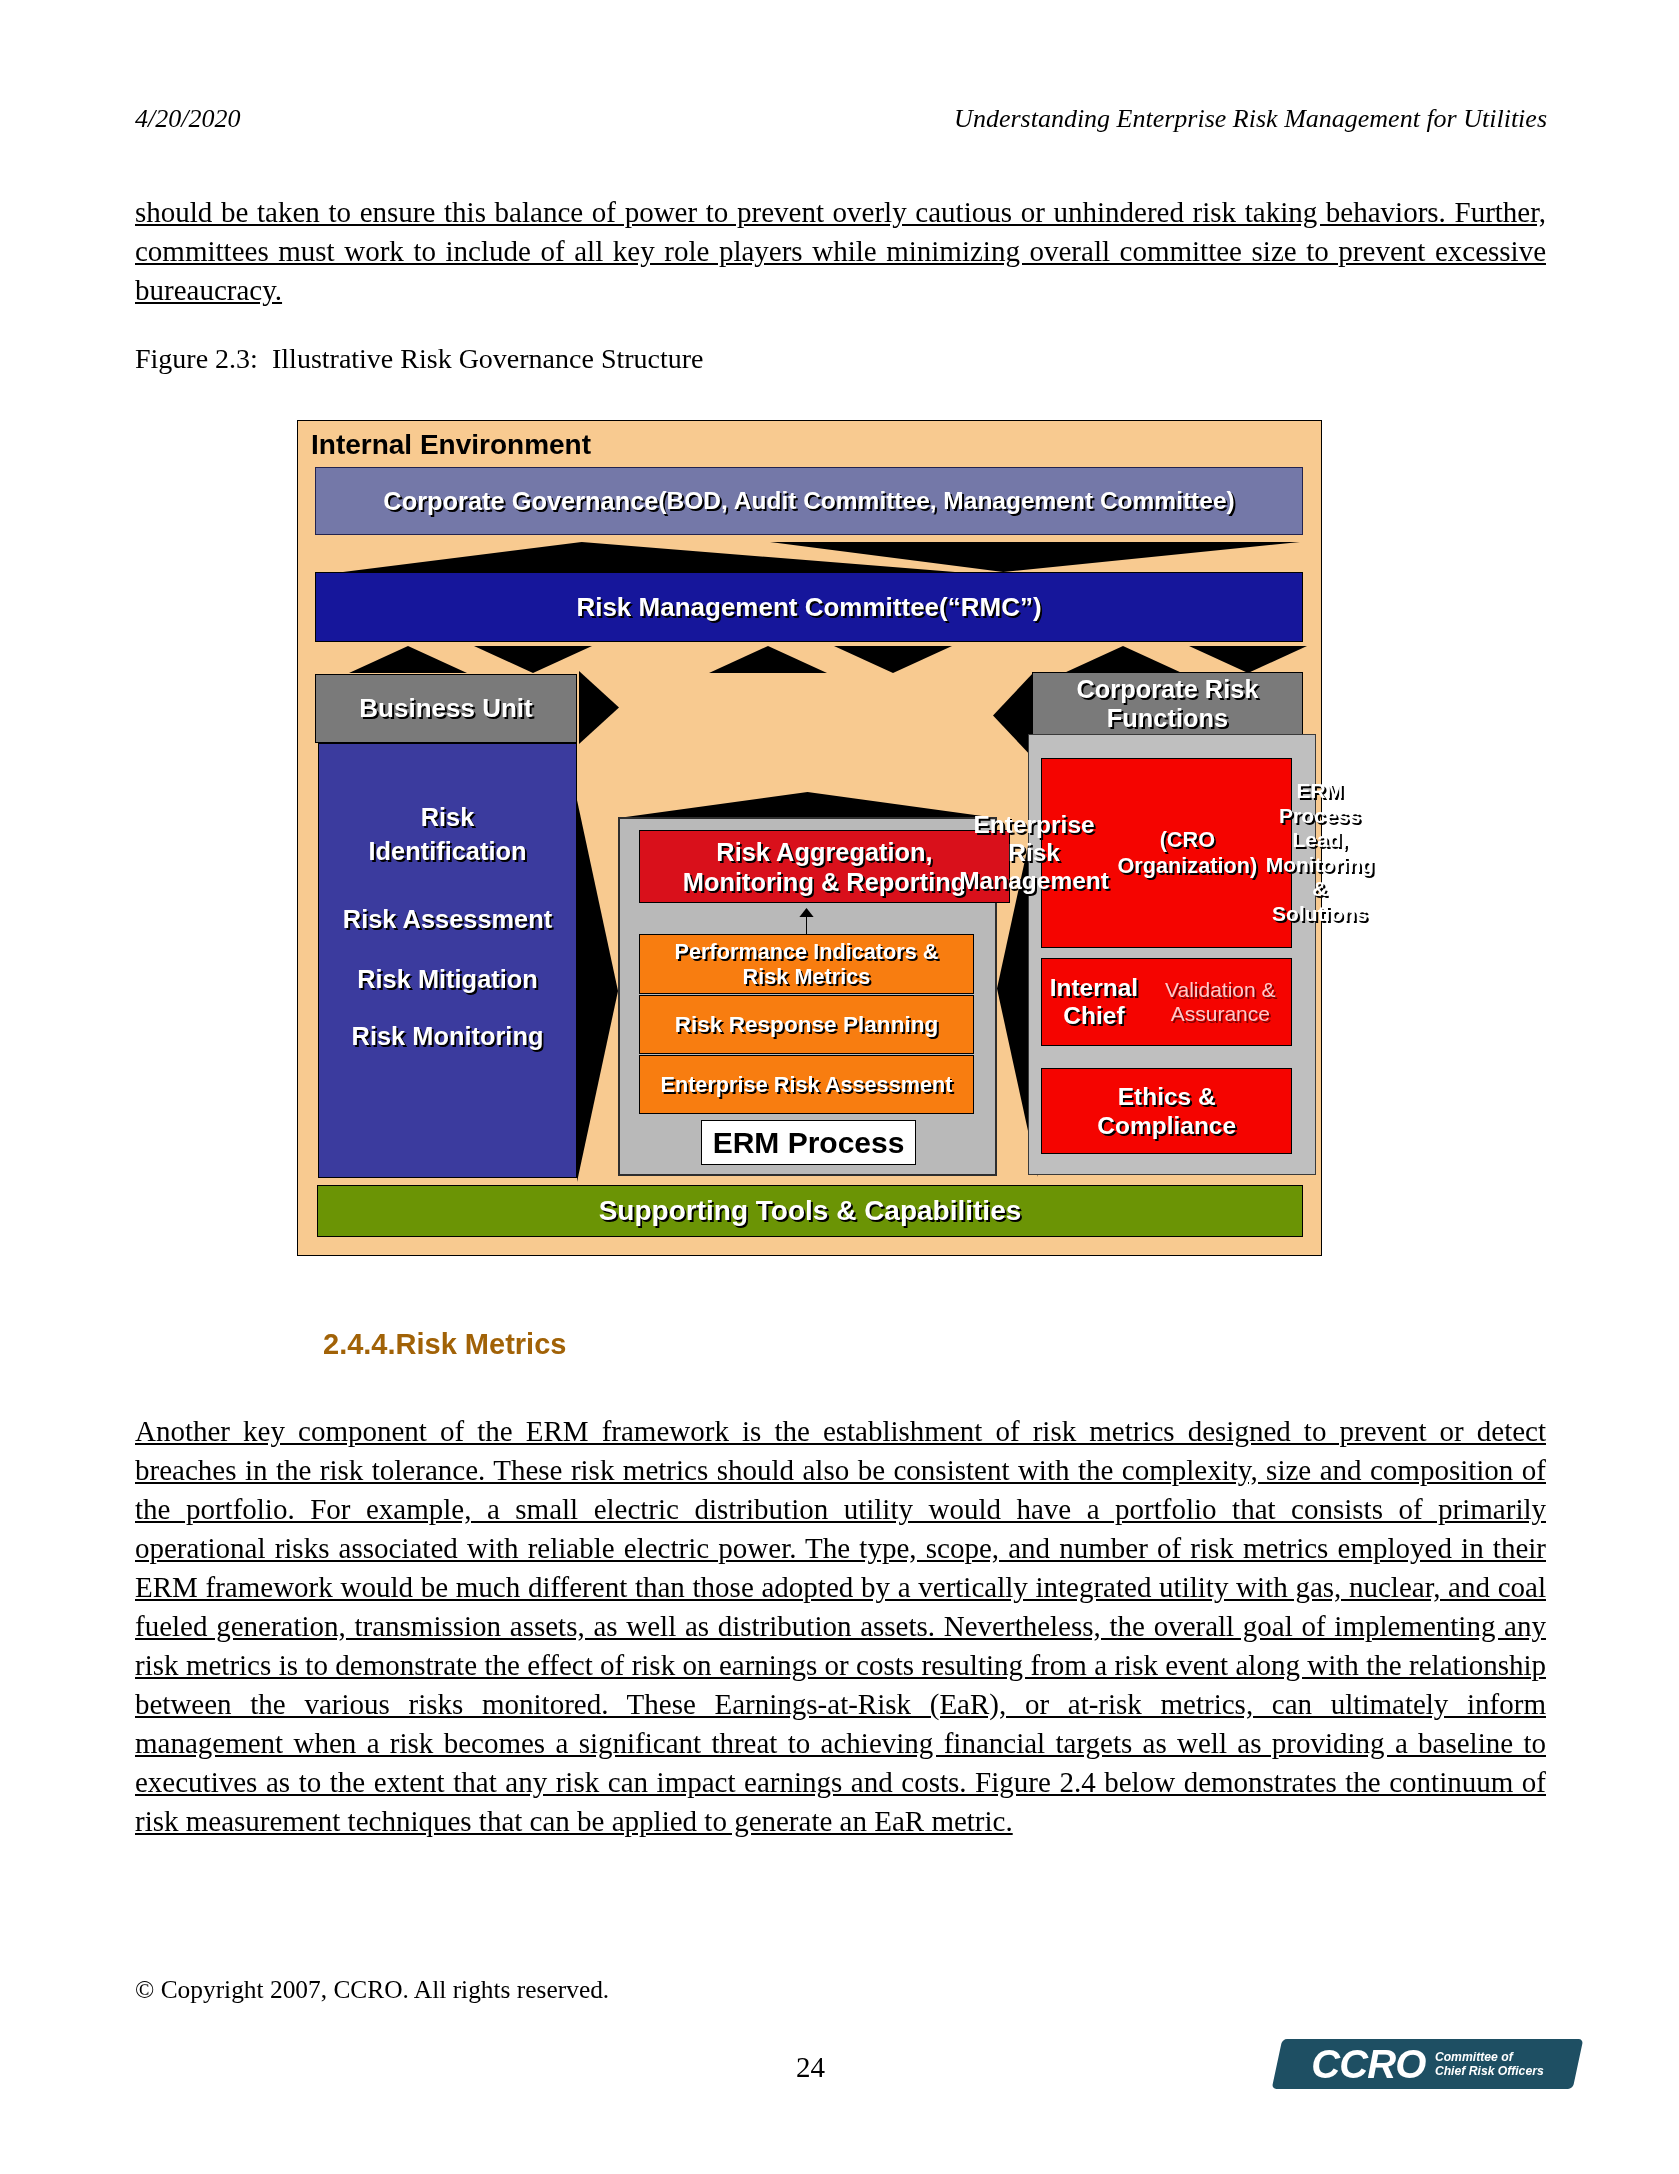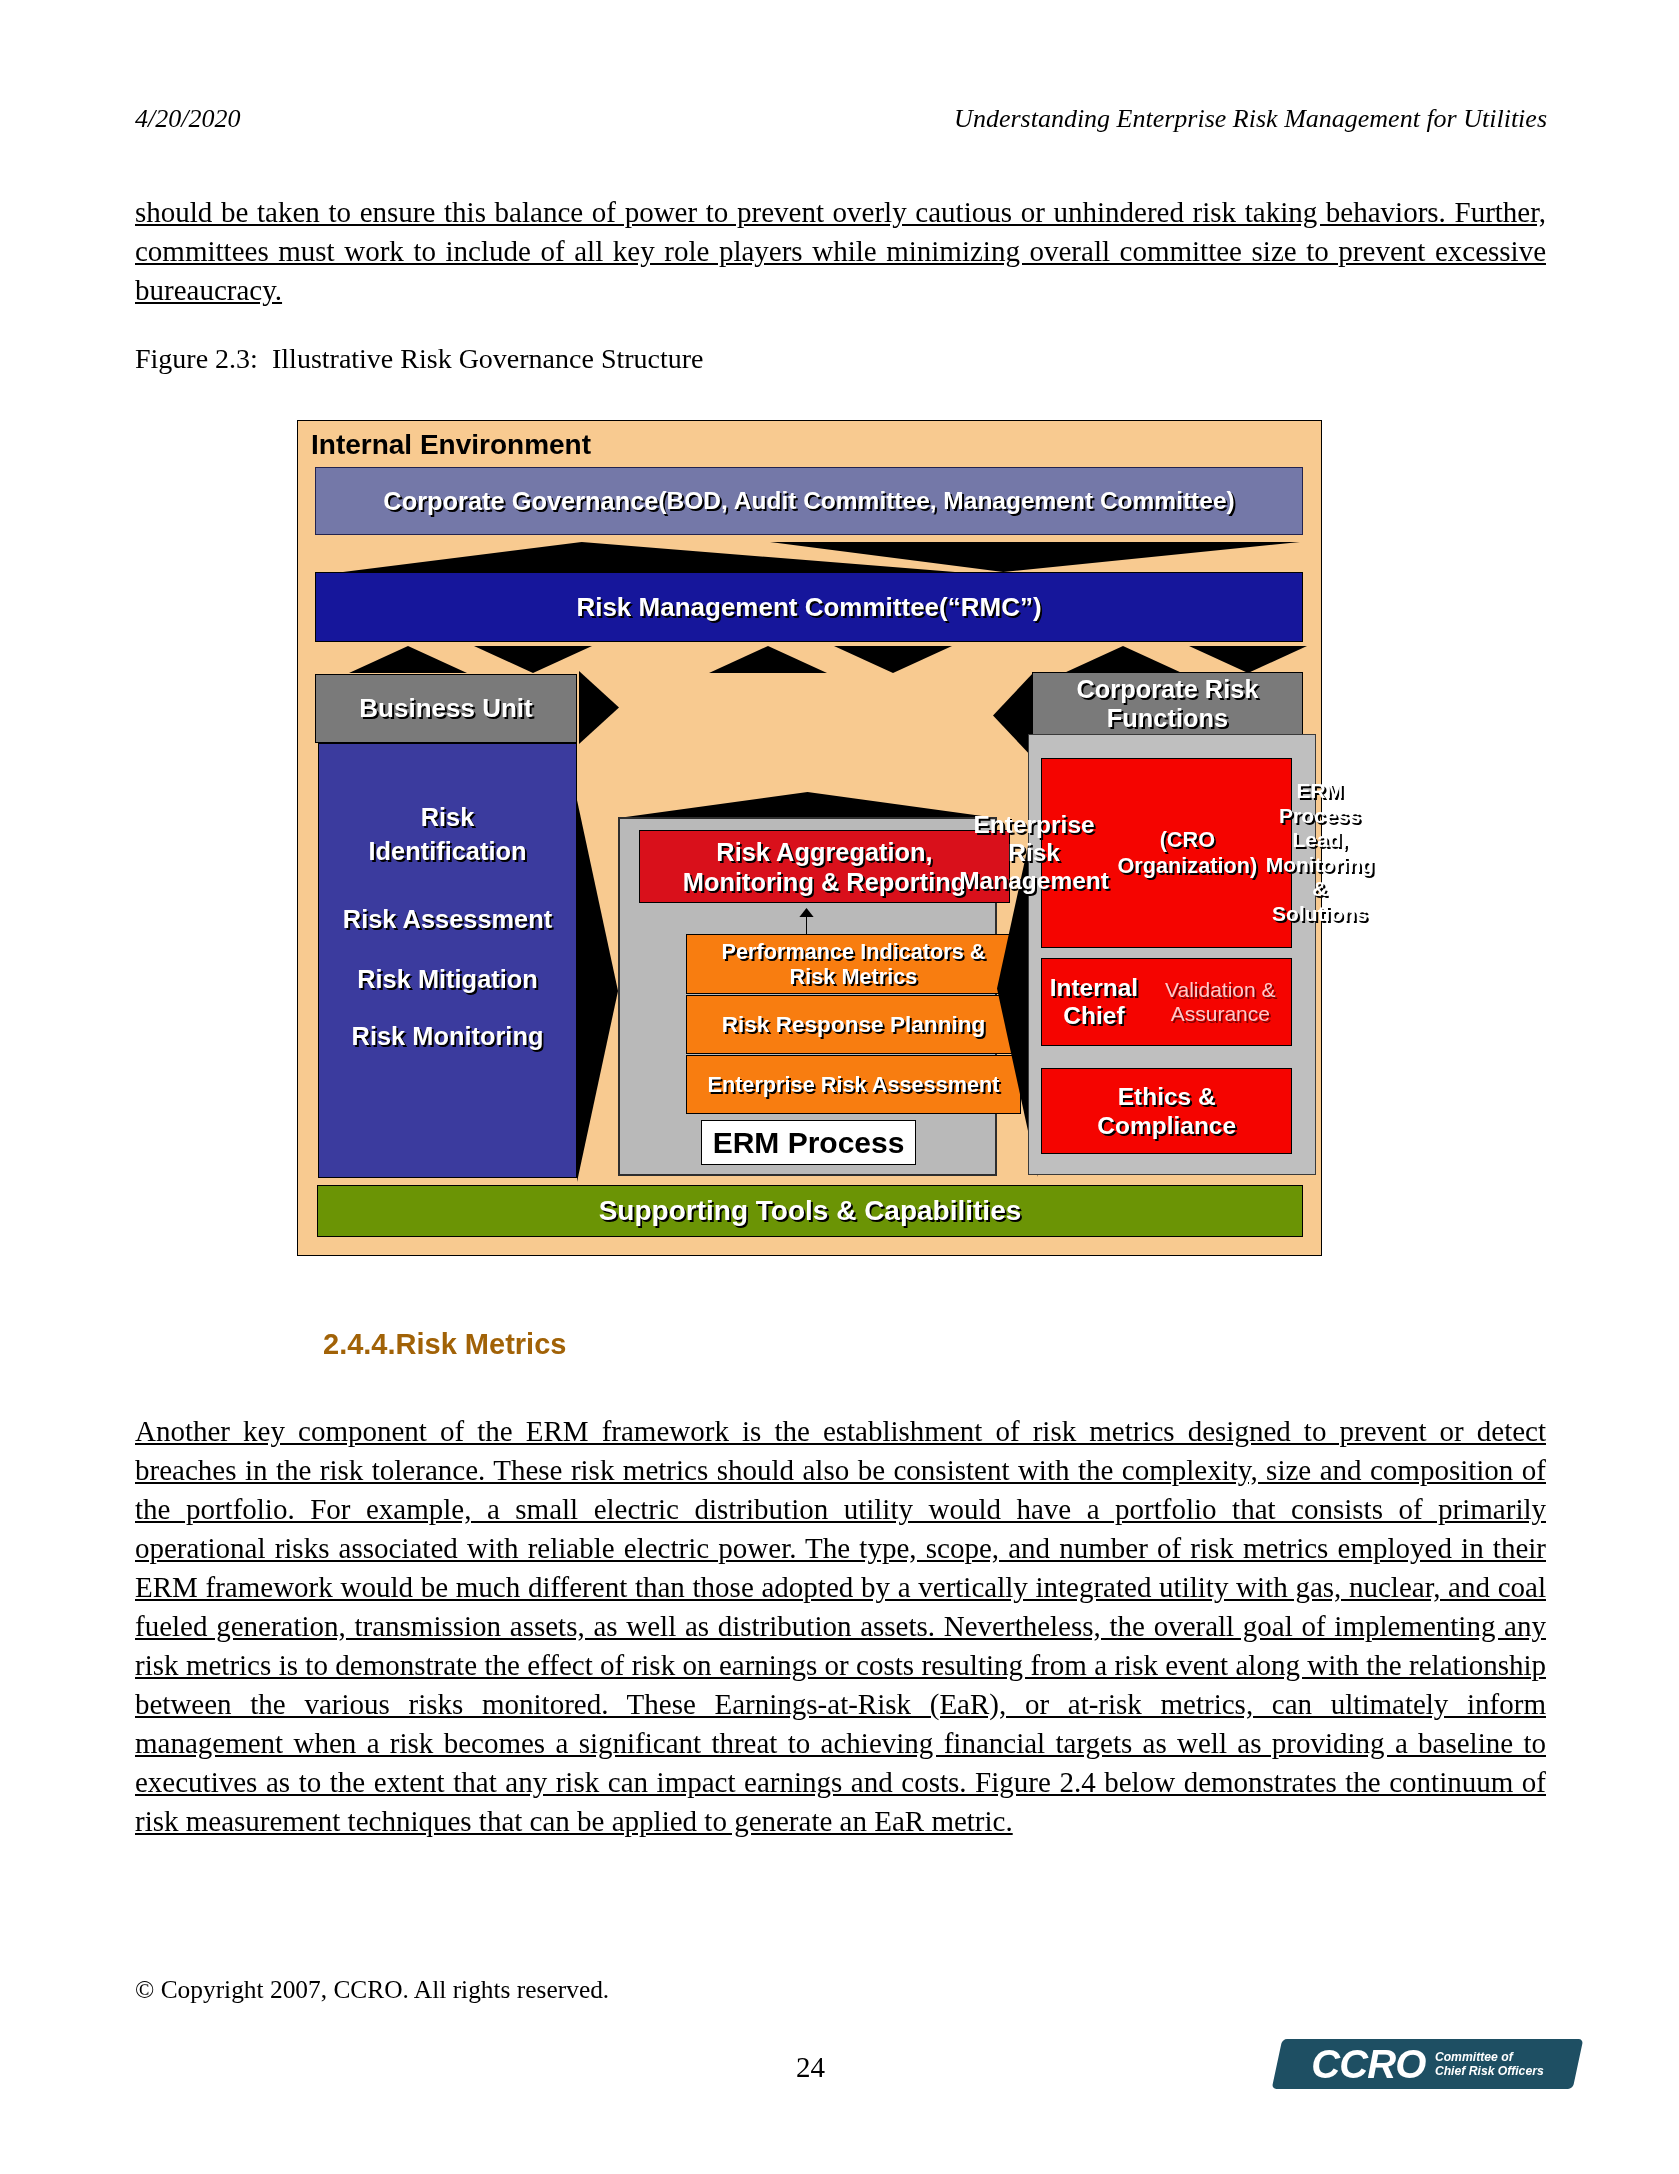--- a/index.html
+++ b/index.html
@@ -56,21 +56,21 @@
   .pitem{position:absolute;left:0;width:100%;text-align:center;font-size:25.4px;line-height:34px;}
   .pi0{top:56px;} .pi1{top:158px;} .pi2{top:218px;} .pi3{top:275px;}
   .tall-arr-l{left:279px;top:379px;width:41px;height:382px;clip-path:polygon(0 0,100% 50%,0 100%);}
   .tall-arr-r{left:699px;top:379px;width:41px;height:377px;clip-path:polygon(100% 0,0 50%,100% 100%);}
   .chevron{left:324px;top:371px;width:371px;height:25.4px;clip-path:polygon(50% 0,100% 100%,0 100%);}
   .center-panel{left:320px;top:396px;width:379px;height:359px;background:#b9b9b9;border:2.8px solid #2e2e2e;}
   .agg-box{left:19px;top:11.3px;width:371px;height:73px;background:#d9101b;border:1.9px solid #000;font-size:25.4px;line-height:30px;}
   .thin-arrow{position:absolute;left:179px;top:89px;width:15px;height:26px;}
   .thin-arrow .shaft{position:absolute;left:6.6px;top:7.5px;width:1.9px;height:19px;background:#000;}
   .thin-arrow .head{position:absolute;left:0;top:0;width:15px;height:9.4px;background:#000;clip-path:polygon(50% 0,100% 100%,0 100%);}
-  .step{left:19px;width:335px;background:#f87d10;border:1.9px solid #000;font-weight:bold;margin-left:47px;}
+  .step{left:19px;width:335px;background:#f87d10;border:1.9px solid #000;font-weight:bold;}
   .step1{top:115px;height:60px;font-size:21.7px;line-height:25.4px;}
   .step2{top:176px;height:59px;font-size:22.6px;}
   .step3{top:236px;height:59px;font-size:21.7px;}
   .ermp-box{left:81px;top:301px;width:215px;height:45px;background:#fff;border:1.9px solid #000;font-size:30px;font-weight:bold;color:#000;}
   .right-panel{left:730px;top:313px;width:288px;height:441px;background:#bfbfbf;border:1.9px solid #3a3a3a;}
   .erm-box{left:12.2px;top:22.6px;width:251px;height:190px;background:#f50400;border:1.9px solid #000;gap:8.5px;}
   .erm-t{font-size:24.5px;line-height:28px;}
   .erm-s1{font-size:21.7px;}
   .erm-s2{font-size:21px;line-height:24.5px;}
   .audit-box{left:12.2px;top:223px;width:251px;height:88px;background:#f50400;border:1.9px solid #000;gap:3.8px;}

